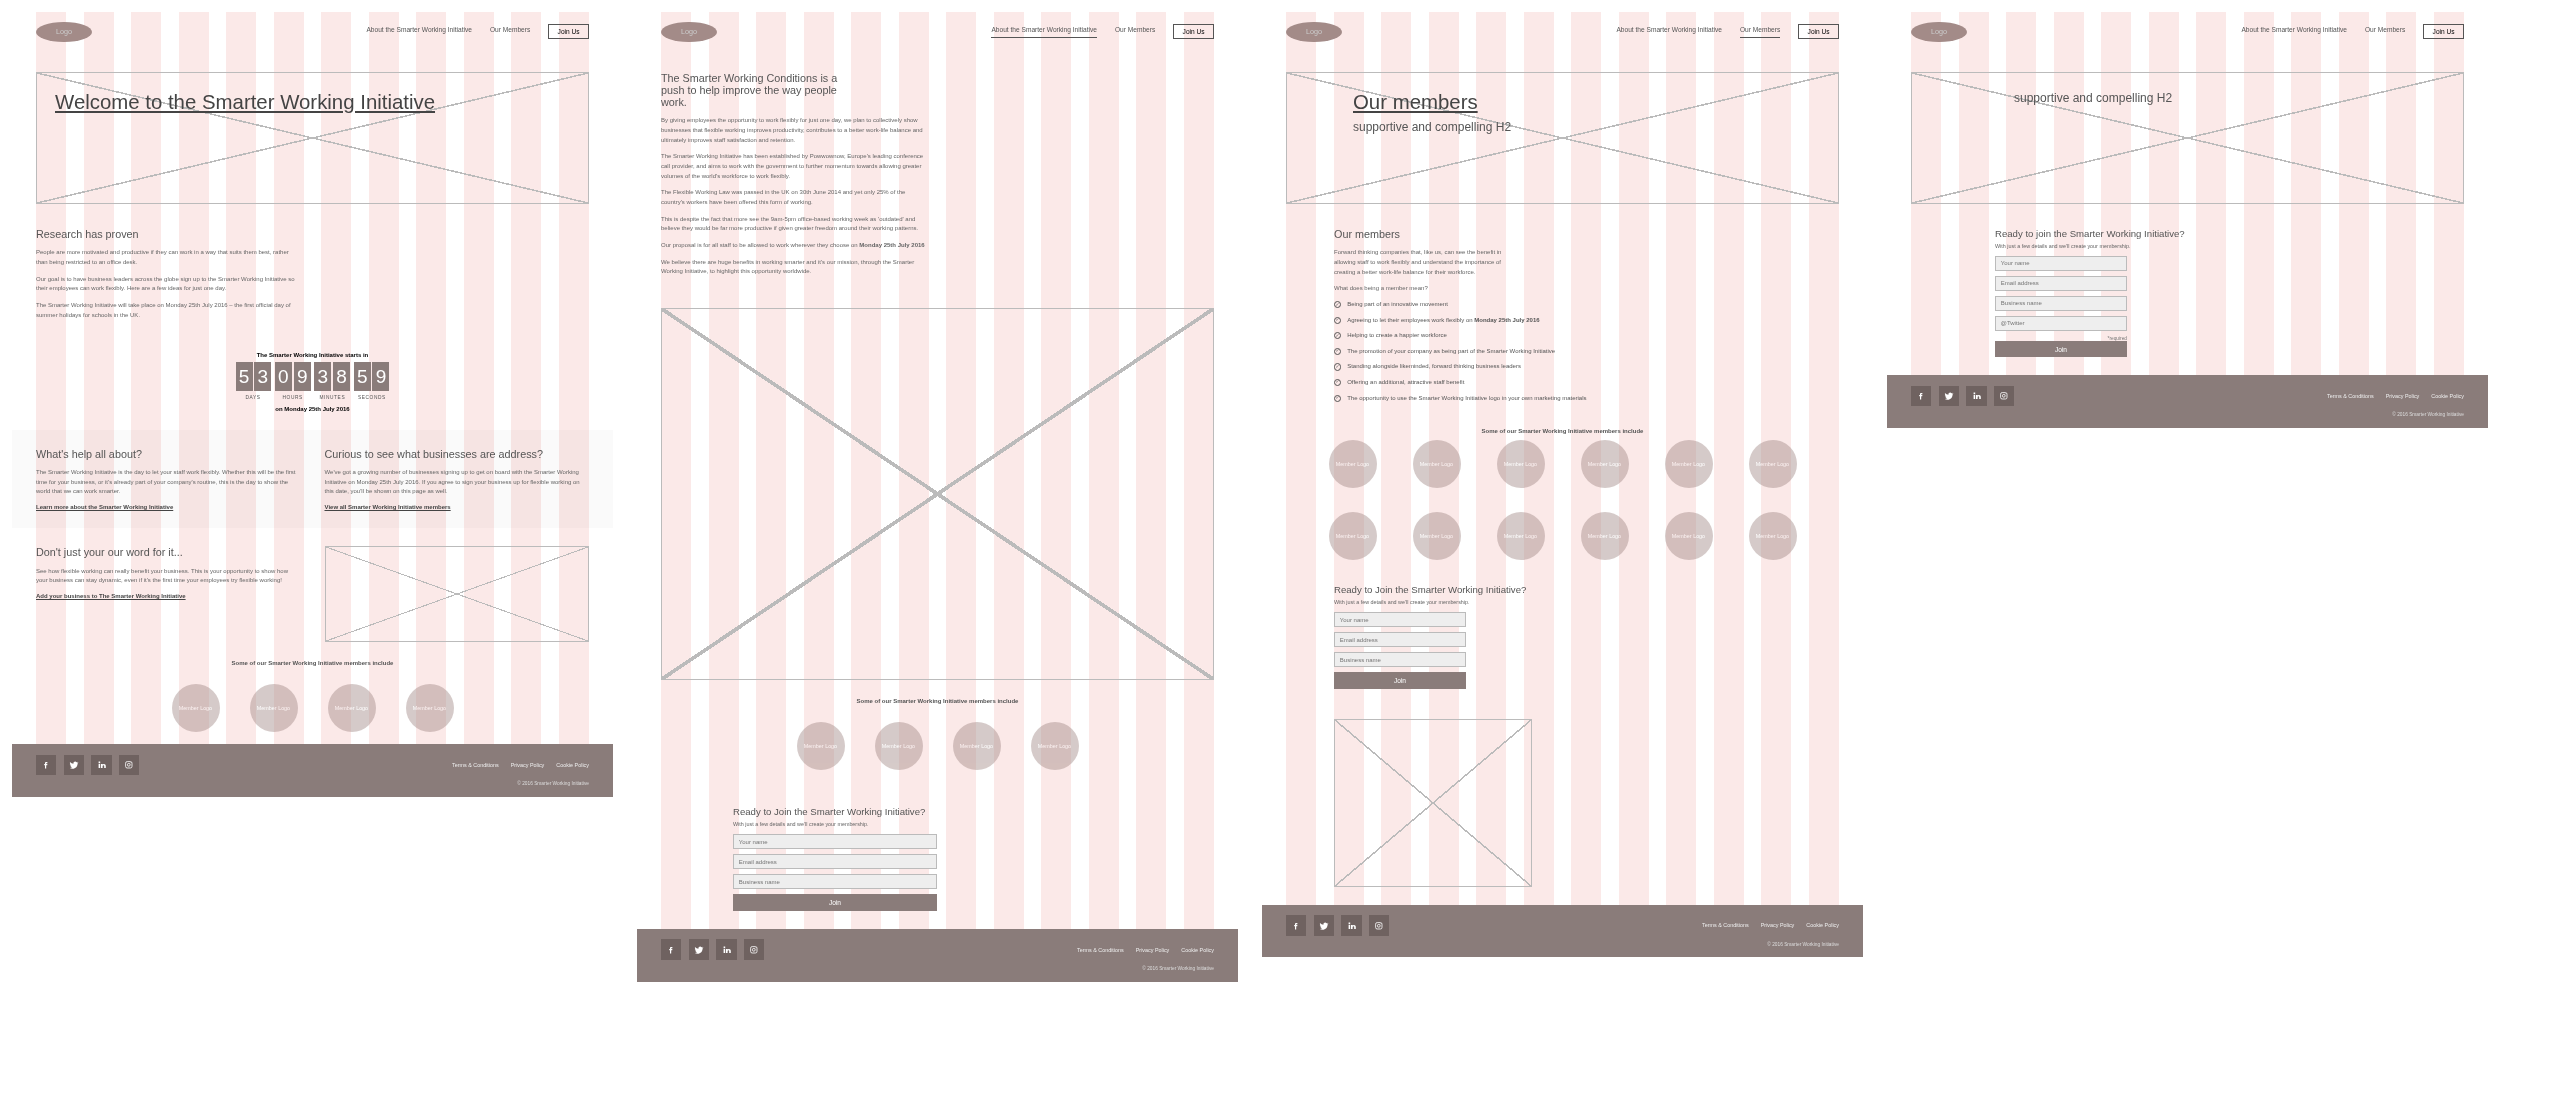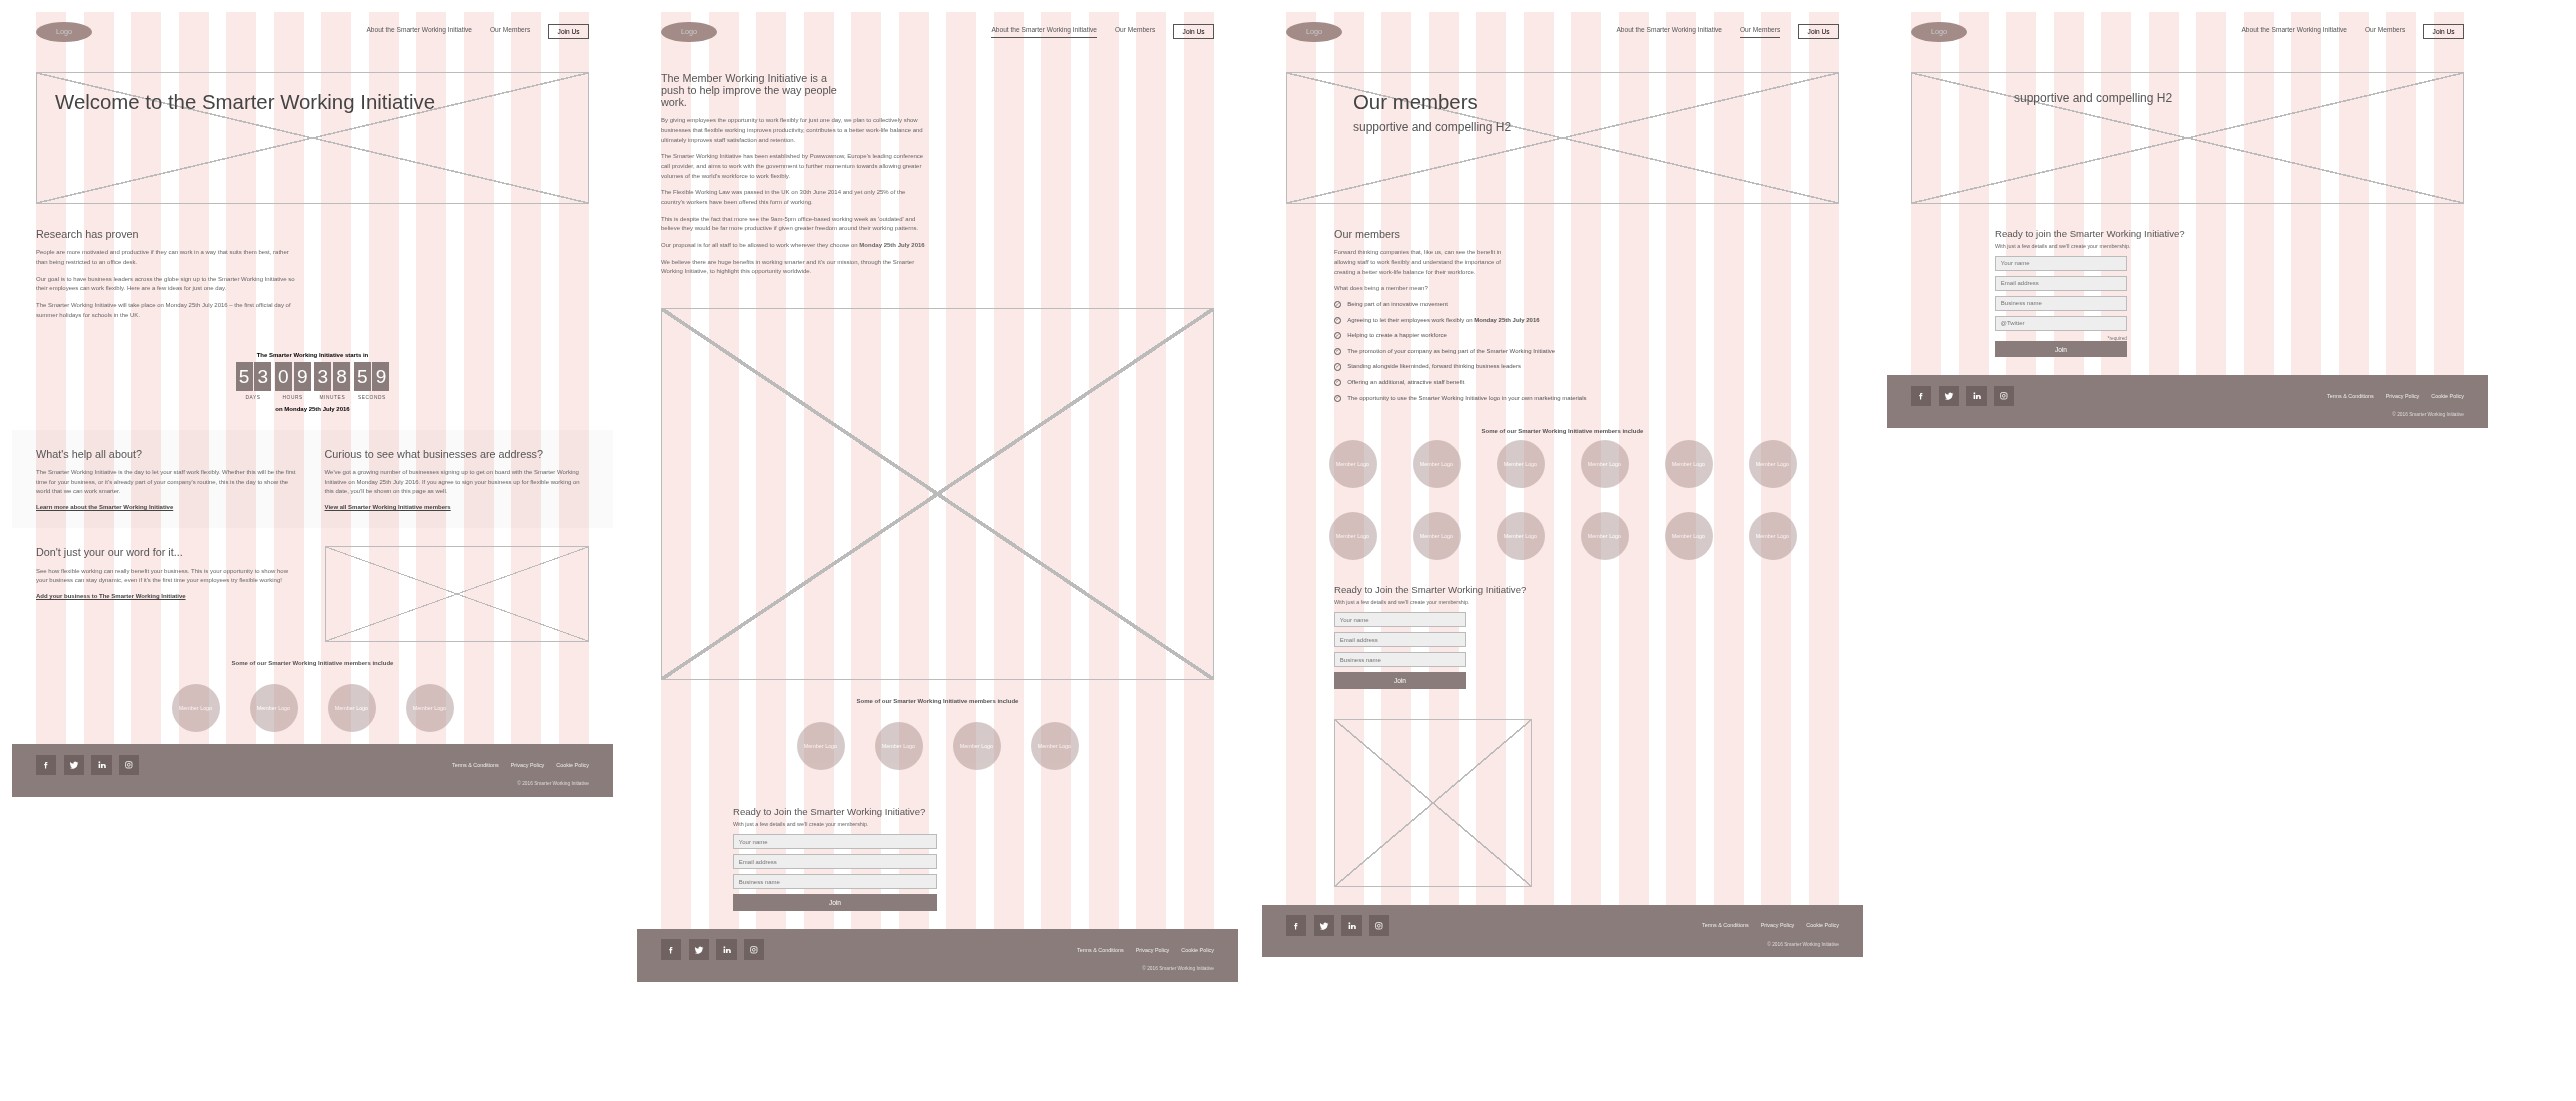--- a/index.html
+++ b/index.html
@@ -22,21 +22,21 @@
   .hero { margin: 24px 24px 0; }
   .hero-box { border: 0.6px solid #bbb; position: relative; height: 132px; padding: 18px; }
   .hero-box.x::before, .hero-box.x::after, .imgph::before, .imgph::after {
     content: ""; position: absolute; inset: 0; background:
       linear-gradient(to top right, transparent 49.7%, #bbb 49.7%, #bbb 50.3%, transparent 50.3%);
     pointer-events: none;
   }
   .hero-box.x::after, .imgph::after {
     background: linear-gradient(to top left, transparent 49.7%, #bbb 49.7%, #bbb 50.3%, transparent 50.3%);
   }
-  h1 { font-size: 20.4px; font-weight: 400; color: #444; margin-bottom: 6px; position: relative; z-index: 2; }
+  h1 { font-size: 20.4px; font-weight: 400; color: #444; margin-bottom: 6px; position: relative; z-index: 2; text-decoration: underline; }
   h2 { font-size: 12px; font-weight: 300; color: #555; position: relative; z-index: 2; }
 
   .section { padding: 24px 24px 18px; flex-direction: column; }
   .section-title { font-size: 10.8px; color: #555; font-weight: 400; margin-bottom: 8.4px; }
   .body-text { font-size: 6px; line-height: 1.6; color: #666; margin-bottom: 7.2px; max-width: 264px; }
   .text-link { font-size: 6px; color: #444; text-decoration: underline; font-weight: 600; cursor: pointer; }
   .two-col { display: flex; gap: 24px; }
   .col-half { flex: 1; }
   .countdown-label { font-size: 6px; font-weight: 600; text-align: center; margin-bottom: 4.8px; }
   .countdown { display: flex; gap: 3.6px; justify-content: center; }
@@ -228,21 +228,21 @@
   <div class="inner">
     <div class="nav">
       <div class="logo">Logo</div>
       <div class="nav-spacer"></div>
       <div class="nav-link active">About the Smarter Working Initiative</div>
       <div class="nav-link">Our Members</div>
       <div class="nav-btn">Join Us</div>
     </div>
     <div class="section two-col">
       <div class="col-half">
-        <div class="section-title" style="max-width:180px">The Member Working Initiative is a push to help improve the way people work.</div>
+        <div class="section-title" style="max-width:180px">The Smarter Working Conditions is a push to help improve the way people work.</div>
         <div class="body-text">By giving employees the opportunity to work flexibly for just one day, we plan to collectively show businesses that flexible working improves productivity,  contributes to a better work-life balance and ultimately improves staff satisfaction and retention.</div>
         <div class="body-text">The Smarter Working Initiative has been established by Powwownow, Europe's leading conference call provider, and aims to work with the government to further momentum towards allowing greater volumes of the world's workforce to work flexibly.</div>
         <div class="body-text">The Flexible Working Law was passed in the UK on 30th June 2014 and yet only 25% of the country's workers have been offered this form of working.</div>
         <div class="body-text">This is despite the fact that more see the 9am-5pm office-based working week as 'outdated' and believe they would be far more productive if given greater freedom around their working patterns.</div>
         <div class="body-text"><span>Our proposal is for all staff to be allowed to work wherever they choose on </span><b>Monday 25th July 2016</b></div>
         <div class="body-text">We believe there are huge benefits in working smarter and it's our mission, through the Smarter Working Initiative, to highlight this opportunity worldwide.</div>
       </div>
       <div class="col-half">
             <div class="imgph" style="height:372px"></div>
           </div>

